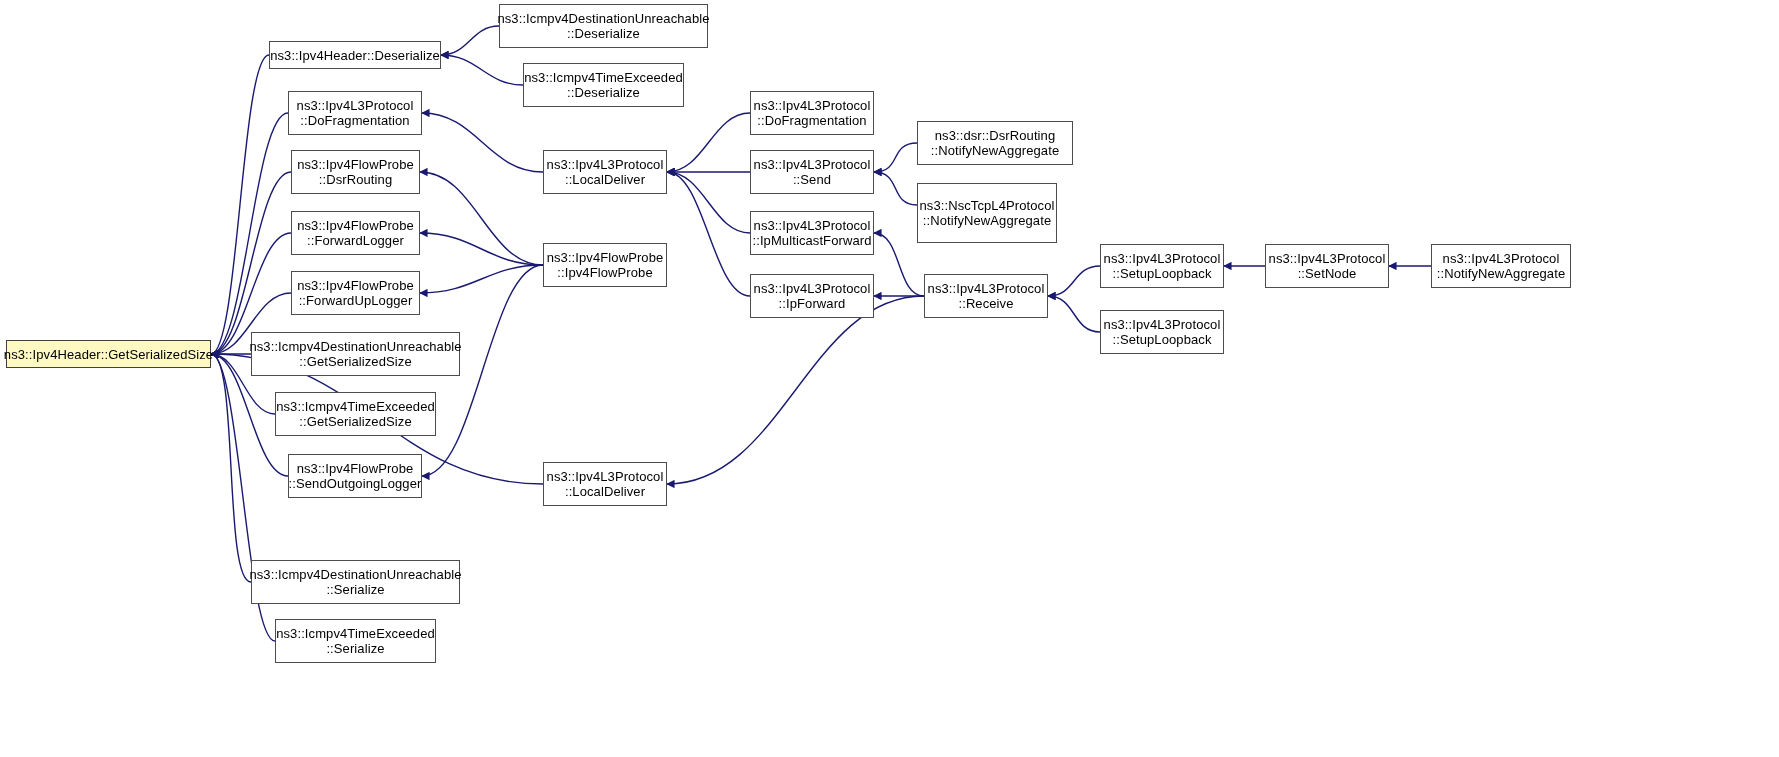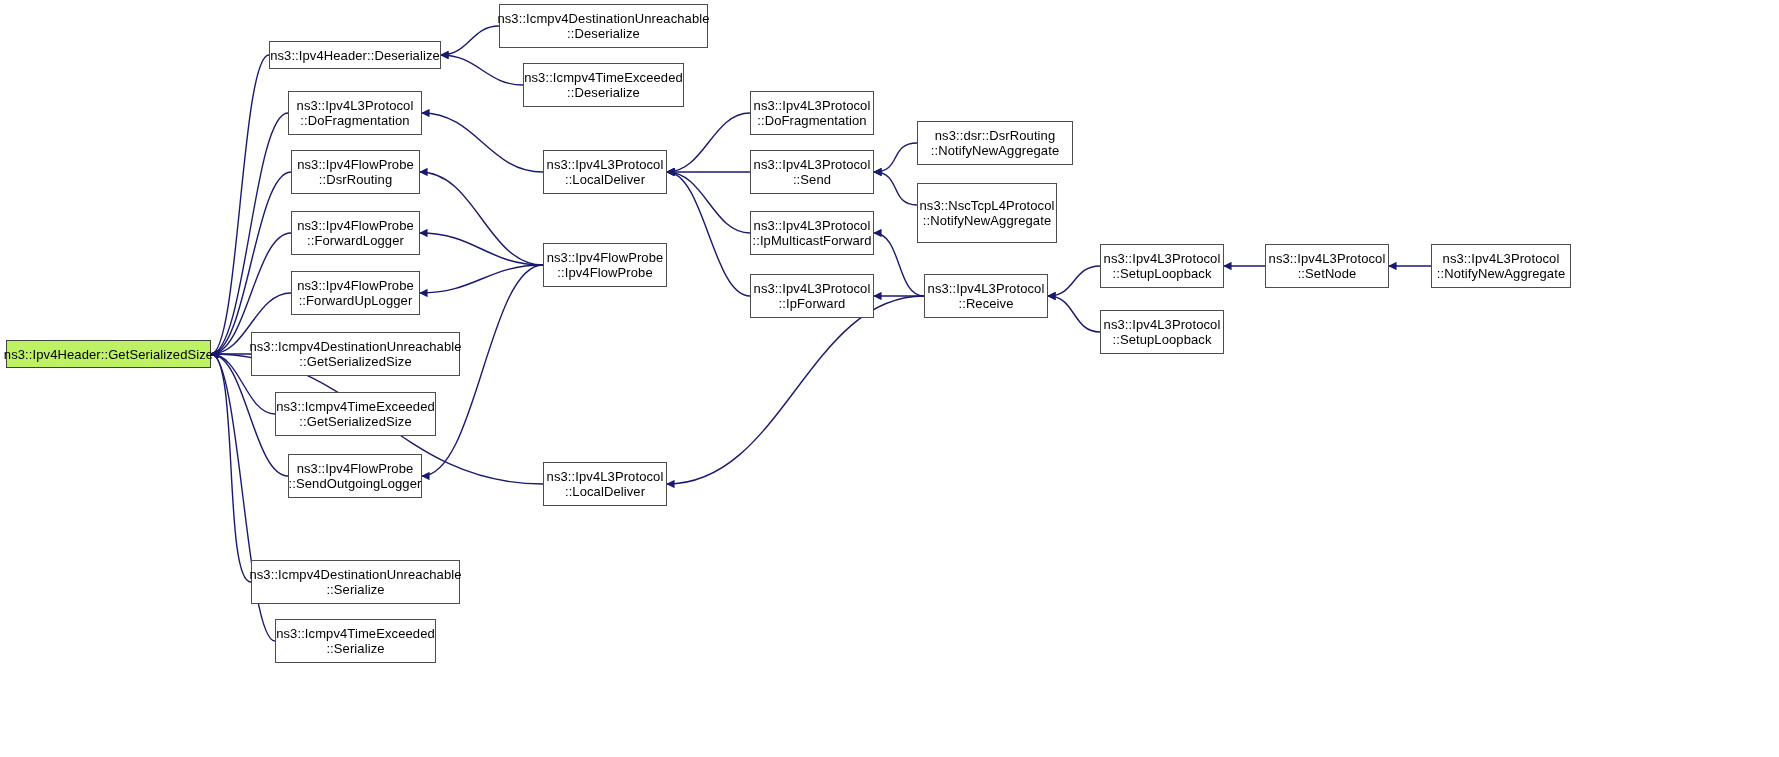--- a/index.html
+++ b/index.html
@@ -34,21 +34,21 @@
     align-items: center;
     justify-content: center;
     text-align: left;
     font-size: 13px;
     line-height: 15px;
     letter-spacing: 0.1px;
     white-space: nowrap;
     z-index: 2;
   }
   .node.root {
-    background: #bef264;
+    background: #fef9c3;
     border-color: #404040;
   }
   .node .ln {
     display: block;
   }
 </style>
 </head>
 <body>
 
 <div id="canvas">

